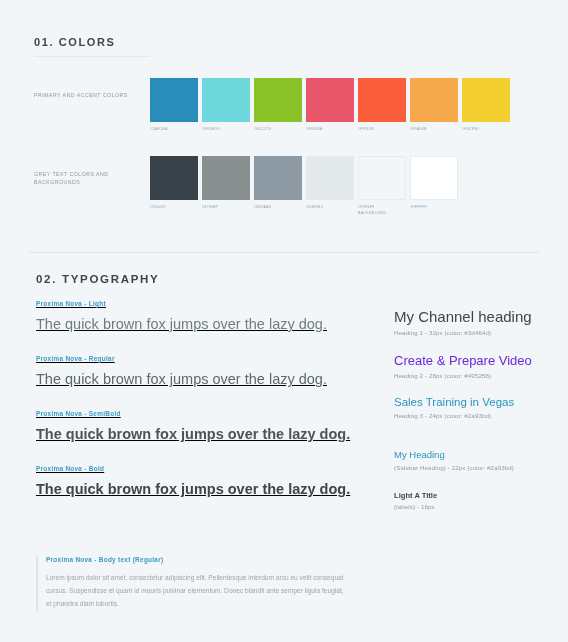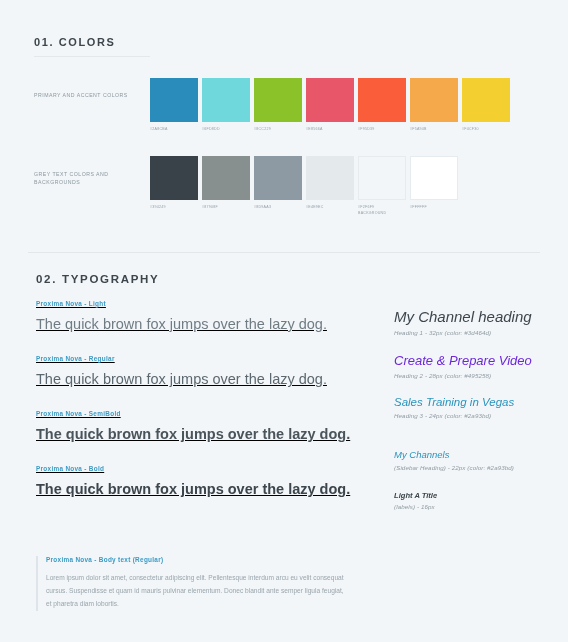--- a/index.html
+++ b/index.html
@@ -133,21 +133,21 @@
     color: #9aa6ad;
   }
 
   
   .type-right {
     position: absolute;
     left: 394px;
     top: 308px;
     width: 160px;
   }
-  .spec { margin-bottom: 17px; font-style: italic; }
+  .spec { margin-bottom: 17px; }
   .spec-sample { line-height: 1.2; margin-bottom: 3px; }
   .spec-meta {
     font-size: 6.2px;
     color: #8f9ba2;
     letter-spacing: 0.1px;
   }
   .sample-h1 { font-size: 15px; font-weight: 400; color: #3d464d; }
   .sample-h2 { font-size: 13px; font-weight: 400; color: #6d28d9; }
   .sample-h3 { font-size: 11.5px; font-weight: 400; color: #2a93bd; }
   .sample-side { font-size: 9.5px; font-weight: 400; color: #2a93bd; }
@@ -260,21 +260,21 @@
     </div>
     <div class="spec">
       <div class="spec-sample sample-h2">Create &amp; Prepare Video</div>
       <div class="spec-meta">Heading 2 - 28px (color: #495258)</div>
     </div>
     <div class="spec">
       <div class="spec-sample sample-h3">Sales Training in Vegas</div>
       <div class="spec-meta">Heading 3 - 24px (color: #2a93bd)</div>
     </div>
     <div class="spec sidebar-spec">
-      <div class="spec-sample sample-side">My Channels</div>
+      <div class="spec-sample sample-side">My Heading</div>
       <div class="spec-meta">(Sidebar Heading) - 22px (color: #2a93bd)</div>
     </div>
     <div class="spec">
       <div class="spec-sample sample-label">Light A Title</div>
       <div class="spec-meta">(labels) - 16px</div>
     </div>
   </div>
 
 </div>
 

